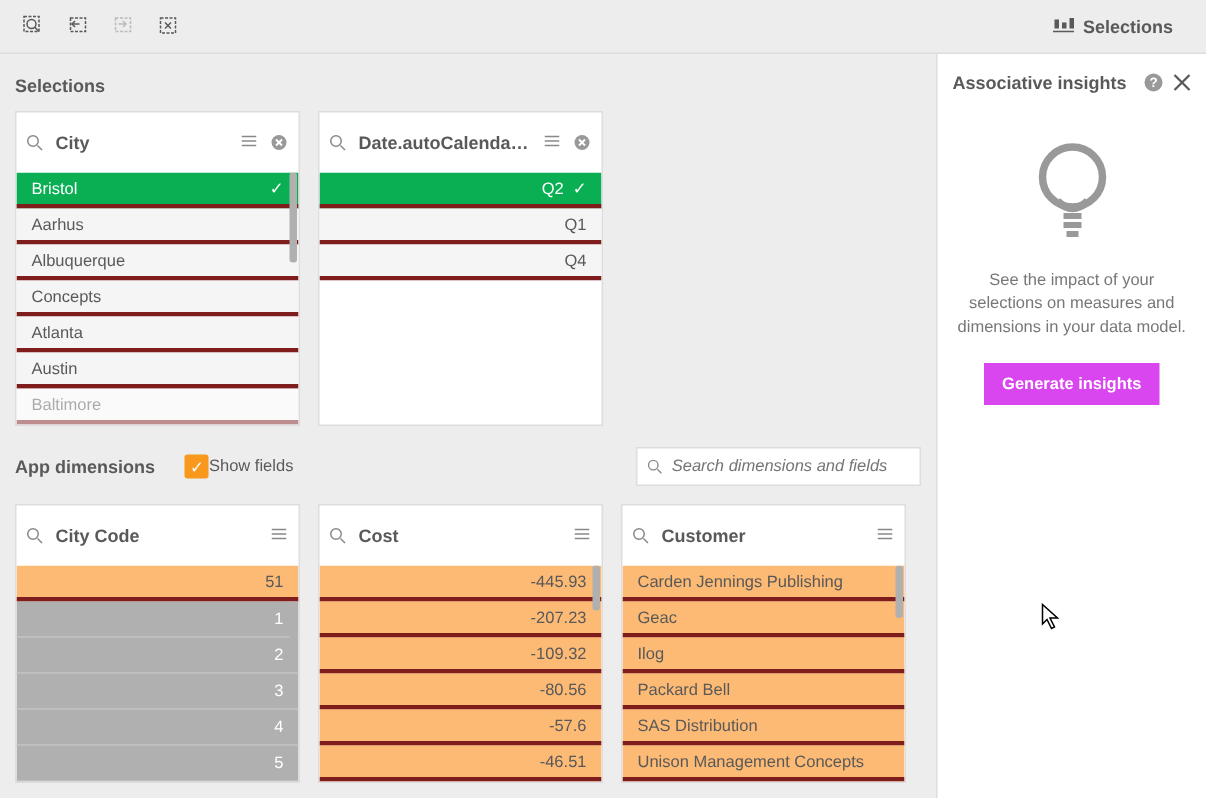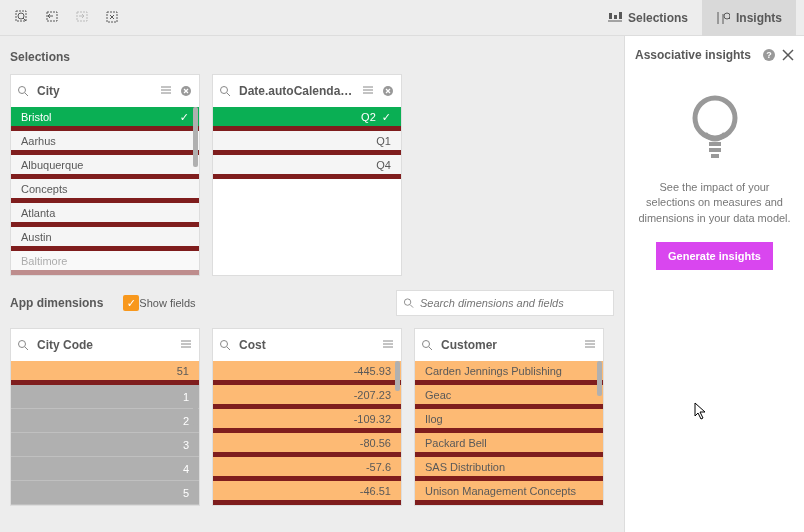--- a/index.html
+++ b/index.html
@@ -13,36 +13,36 @@
 .tab.active { background: #d9d9d9; }
 
 .main { display: flex; height: calc(100% - 36px); }
 .left-pane { flex: 1; padding: 14px 10px; overflow: hidden; }
 .right-pane { width: 180px; background: #fff; border-left: 1px solid #ddd; padding: 12px 10px; display: flex; flex-direction: column; align-items: center; }
 
 .section-title { font-size: 12px; font-weight: bold; color: #595959; margin-bottom: 10px; }
 
 .cards-row { display: flex; gap: 12px; margin-bottom: 14px; }
 .card { background: #fff; border: 1px solid #ddd; min-width: 190px; flex: 0 0 190px; }
-.card-header { display: flex; align-items: center; height: 16px; padding: 16px 6px; gap: 6px; }
+.card-header { display: flex; align-items: center; height: 40px; padding: 0 6px; gap: 6px; }
 .card-header .sicon { width: 14px; text-align:center; color:#888; }
 .card-header .ctitle { flex: 1; font-size: 12px; font-weight: bold; color: #595959; white-space: nowrap; overflow: hidden; text-overflow: ellipsis; }
 .card-header .hicon { width: 14px; height: 14px; display:flex; align-items:center; justify-content:center; color:#888; cursor:pointer; }
 .card-body { max-height: 180px; overflow: hidden; position: relative; }
-.item { height: 24px; line-height: 24px; font-size: 11px; padding: 0 10px; border-bottom: 5px solid #7f1d1d; background: #f5f5f5; color:#595959; display:flex; align-items:center; }
+.item { height: 24px; line-height: 24px; font-size: 11px; padding: 0 10px; border-bottom: 3px solid #7f1d1d; background: #f5f5f5; color:#595959; display:flex; align-items:center; }
 .item.selected { background: #0aaf54; color: #fff; justify-content: space-between; }
 .item.ralign { justify-content: flex-end; }
 .item.dim { background: #b0b0b0; color: #fff; justify-content: flex-end; border-bottom:1px solid #c0c0c0; }
 .item.plain { background: #fdba74; text-align: right; }
 .scrollbar { position: absolute; right: 1px; top: 0; width: 5px; height: 60px; background: #b0b0b0; border-radius: 2px; }
 
 .appdim-row { display:flex; align-items:center; margin: 8px 0 12px 0; }
 .chk { width: 16px; height: 16px; background: #f8981d; display:flex; align-items:center; justify-content:center; color:#fff; font-size:11px; border-radius:2px;}
 .chk-label { font-size: 11px; color:#595959; }
-.search-field { margin-left: auto; width: 218px; height: 26px; background:#fff; border:1px solid #ddd; display:flex; align-items:center; padding: 12px 6px; gap:6px;}
+.search-field { margin-left: auto; width: 190px; height: 26px; background:#fff; border:1px solid #ddd; display:flex; align-items:center; padding: 12px 6px; gap:6px;}
 .search-field input { border:none; outline:none; font-size:11px; font-style: italic; color:#999; width:100%; }
 
 .right-header { width:100%; display:flex; align-items:center; gap:6px; margin-bottom: 30px;}
 .right-header .rtitle { flex:1; font-size:12px; font-weight:bold; color:#595959;}
 .bulb { width: 56px; height: 70px; margin-bottom: 18px; }
 .right-text { font-size: 11px; text-align:center; color:#777; line-height:1.4; margin-bottom:16px; }
 .gen-btn { background:#d946ef; color:#fff; font-size:11px; font-weight:bold; padding: 8px 12px; border:none; cursor:pointer; }
 
 .cursor-ptr { position:absolute; left: 694px; top: 402px; font-size:14px; color:#000; pointer-events:none;}
 
@@ -82,29 +82,20 @@
   </div>
   <div class="toolbar-right">
     <div class="tab">
       <svg width="14" height="14" viewBox="0 0 14 14">
           <rect x="1" y="2" width="3" height="6" fill="#595959"></rect>
           <rect x="6" y="4" width="3" height="4" fill="#595959"></rect>
           <rect x="11" y="1" width="3" height="7" fill="#595959"></rect>
           <line x1="0" y1="10" x2="14" y2="10" stroke="#595959"></line>
         </svg>
       <span>Selections</span>
-    </div>
-    <div class="tab active">
-      <svg width="14" height="14" viewBox="0 0 14 14">
-          <line x1="2" y1="1" x2="2" y2="13" stroke="#595959"></line>
-          <line x1="7" y1="3" x2="7" y2="13" stroke="#595959"></line>
-          <circle cx="11" cy="5" r="3" fill="none" stroke="#595959"></circle>
-          <line x1="13" y1="7" x2="14" y2="8" stroke="#595959"></line>
-        </svg>
-      <span>Insights</span>
     </div>
   </div>
 </div>
 
 <div class="main">
   <div class="left-pane">
     <div class="section-title">Selections</div>
 
     <div class="cards-row">
 

